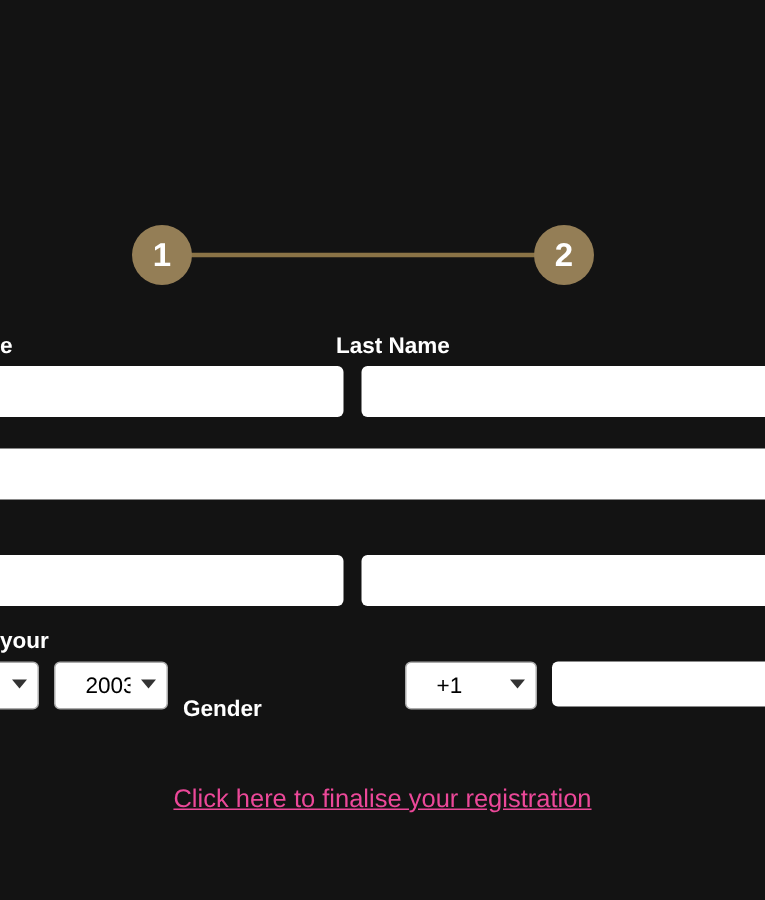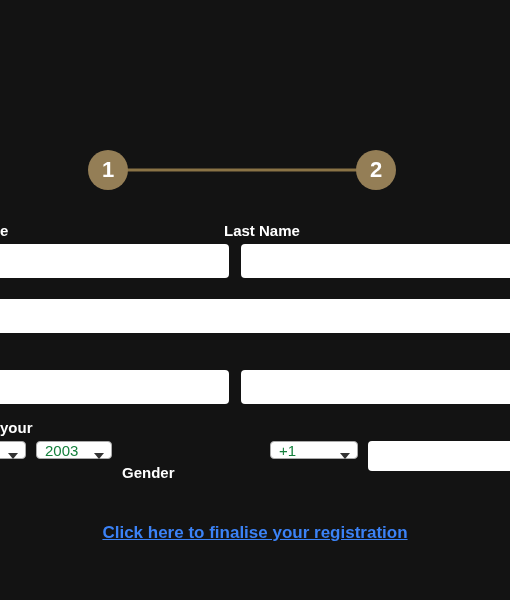--- a/index.html
+++ b/index.html
@@ -61,24 +61,24 @@
     height: 34px;
     padding: 0 8px;
     font-size: 15px;
     color: #000;
   }
   .sel {
     position: absolute;
     background: #fff;
     border: 1px solid #aaa;
     border-radius: 4px;
-    height: 18px;
-    padding: 0 24px 0 8px;
+    height: 32px;
+    padding: 0 24px 0 20px;
     font-size: 15px;
-    color: #15803d;
+    color: #000000;
     appearance: none;
     -webkit-appearance: none;
   }
   .sel-wrap {
     position: absolute;
   }
   .sel-wrap::after {
     content: "";
     position: absolute;
     right: 8px;
@@ -91,22 +91,22 @@
     pointer-events: none;
   }
   .finalise {
     position: absolute;
     left: 0;
     width: 510px;
     text-align: center;
     top: 523px;
   }
   .finalise a {
-    color: #3b82f6;
-    font-weight: 700;
+    color: #ec4899;
+    font-weight: 400;
     font-size: 17px;
     text-decoration: underline;
     cursor: pointer;
   }
 </style>
 </head>
 <body>
 
 <div class="canvas">
 

